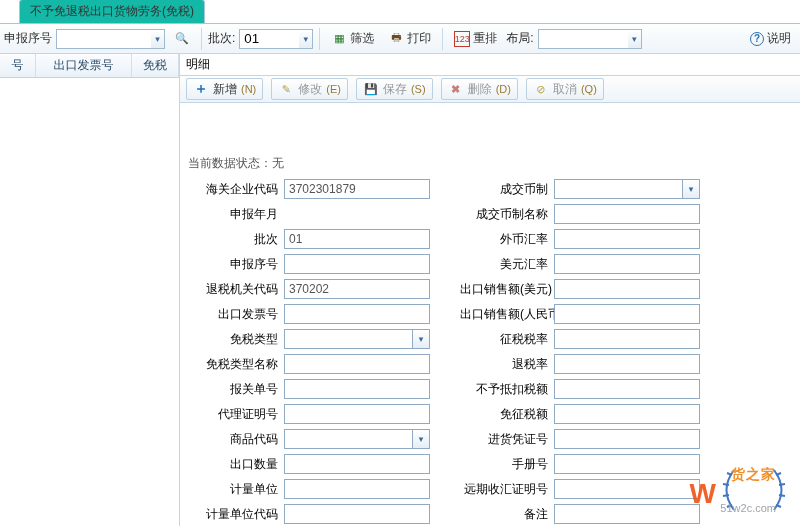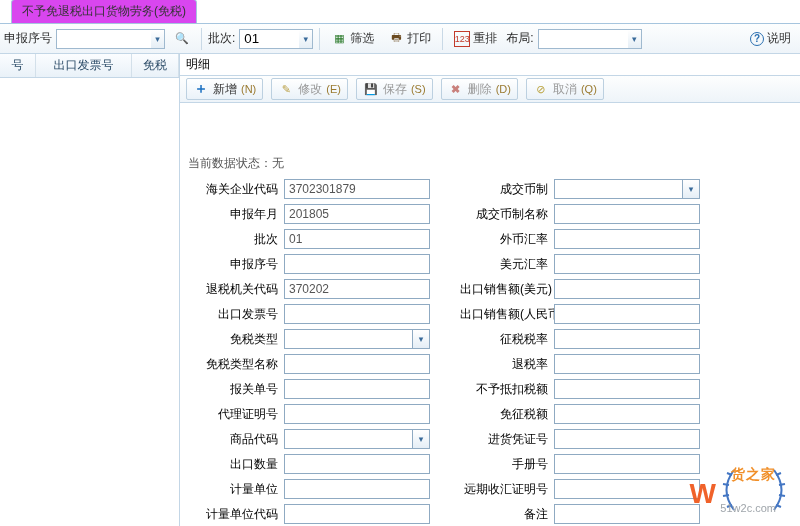--- a/index.html
+++ b/index.html
@@ -1,18 +1,18 @@
 <!DOCTYPE html>
 <html><head>
 <meta charset="utf-8">
 <style>
 * { margin: 0; padding: 0; box-sizing: border-box; }
 body { font-family: "Microsoft YaHei", SimSun, Arial, sans-serif; font-size: 12px; color: #333; background: #fff; width: 800px; height: 526px; overflow: hidden; position: relative; }
 .tab-bar { height: 24px; background: #fff; border-bottom: 1px solid #a6c5de; display: flex; align-items: flex-end; }
-.tab { background: #d946ef; border: 1px solid #a6c5de; border-bottom: none; border-radius: 4px 4px 0 0; padding: 3px 10px; margin-left: 11px; font-size: 12px; }
+.tab { background: #14b8a6; border: 1px solid #a6c5de; border-bottom: none; border-radius: 4px 4px 0 0; padding: 3px 10px; margin-left: 19px; font-size: 12px; }
 .toolbar1 { height: 30px; background: linear-gradient(#fdfefe,#eef4f9); border-bottom: 1px solid #c3d6e6; display: flex; align-items: center; padding: 0 4px; gap: 4px; }
 .toolbar1 .lbl { color: #2a2a2a; }
 .toolbar1 input.txt { width: 95px; height: 20px; border: 1px solid #9fb9cf; background: #fff; padding: 0 4px; }
 .toolbar1 .sep { width: 1px; height: 22px; background: #c9d9e6; margin: 0 2px; }
 .tbtn { display: inline-flex; align-items: center; gap: 3px; height: 22px; padding: 0 4px; border: 1px solid transparent; cursor: pointer; }
 .icon { width: 16px; height: 16px; display: inline-flex; align-items: center; justify-content: center; font-size: 11px; }
 .i-search { color: #2a6fb0; }
 .i-filter { color: #2a7a2a; }
 .i-print { color: #6b4a1f; }
 .i-reorder { color: #c23a2a; border:1px solid #c23a2a; font-size:9px; }
@@ -144,21 +144,20 @@
 
     <div class="form-area">
       <div class="form-cols">
         <div class="form-col" id="col-left">
             <div class="frow">
               <div class="flabel">海关企业代码</div>
               <input type="text" value="3702301879" style="">
             </div>
             <div class="frow">
               <div class="flabel">申报年月</div>
-              <input type="text" value="201805" style="">
             </div>
             <div class="frow">
               <div class="flabel">批次</div>
               <input type="text" value="01" style="">
             </div>
             <div class="frow">
               <div class="flabel">申报序号</div>
               <input type="text" style="">
             </div>
             <div class="frow">

